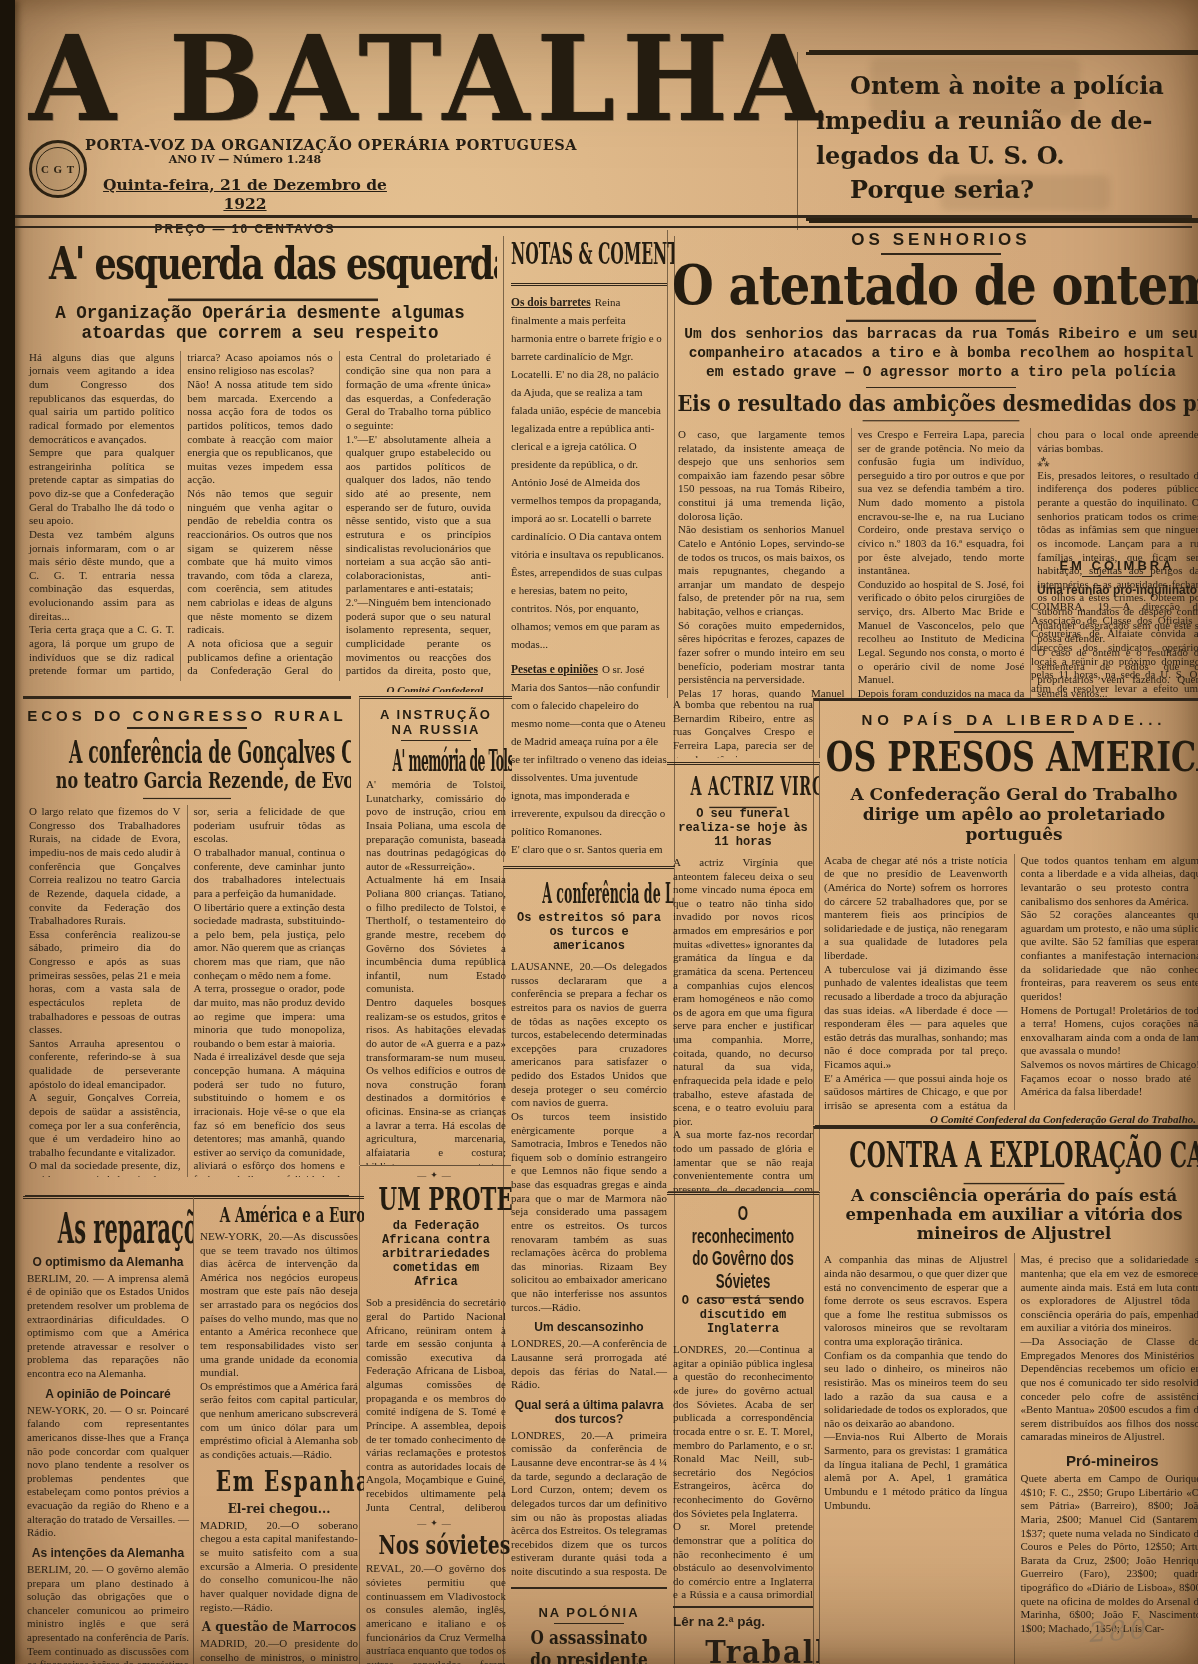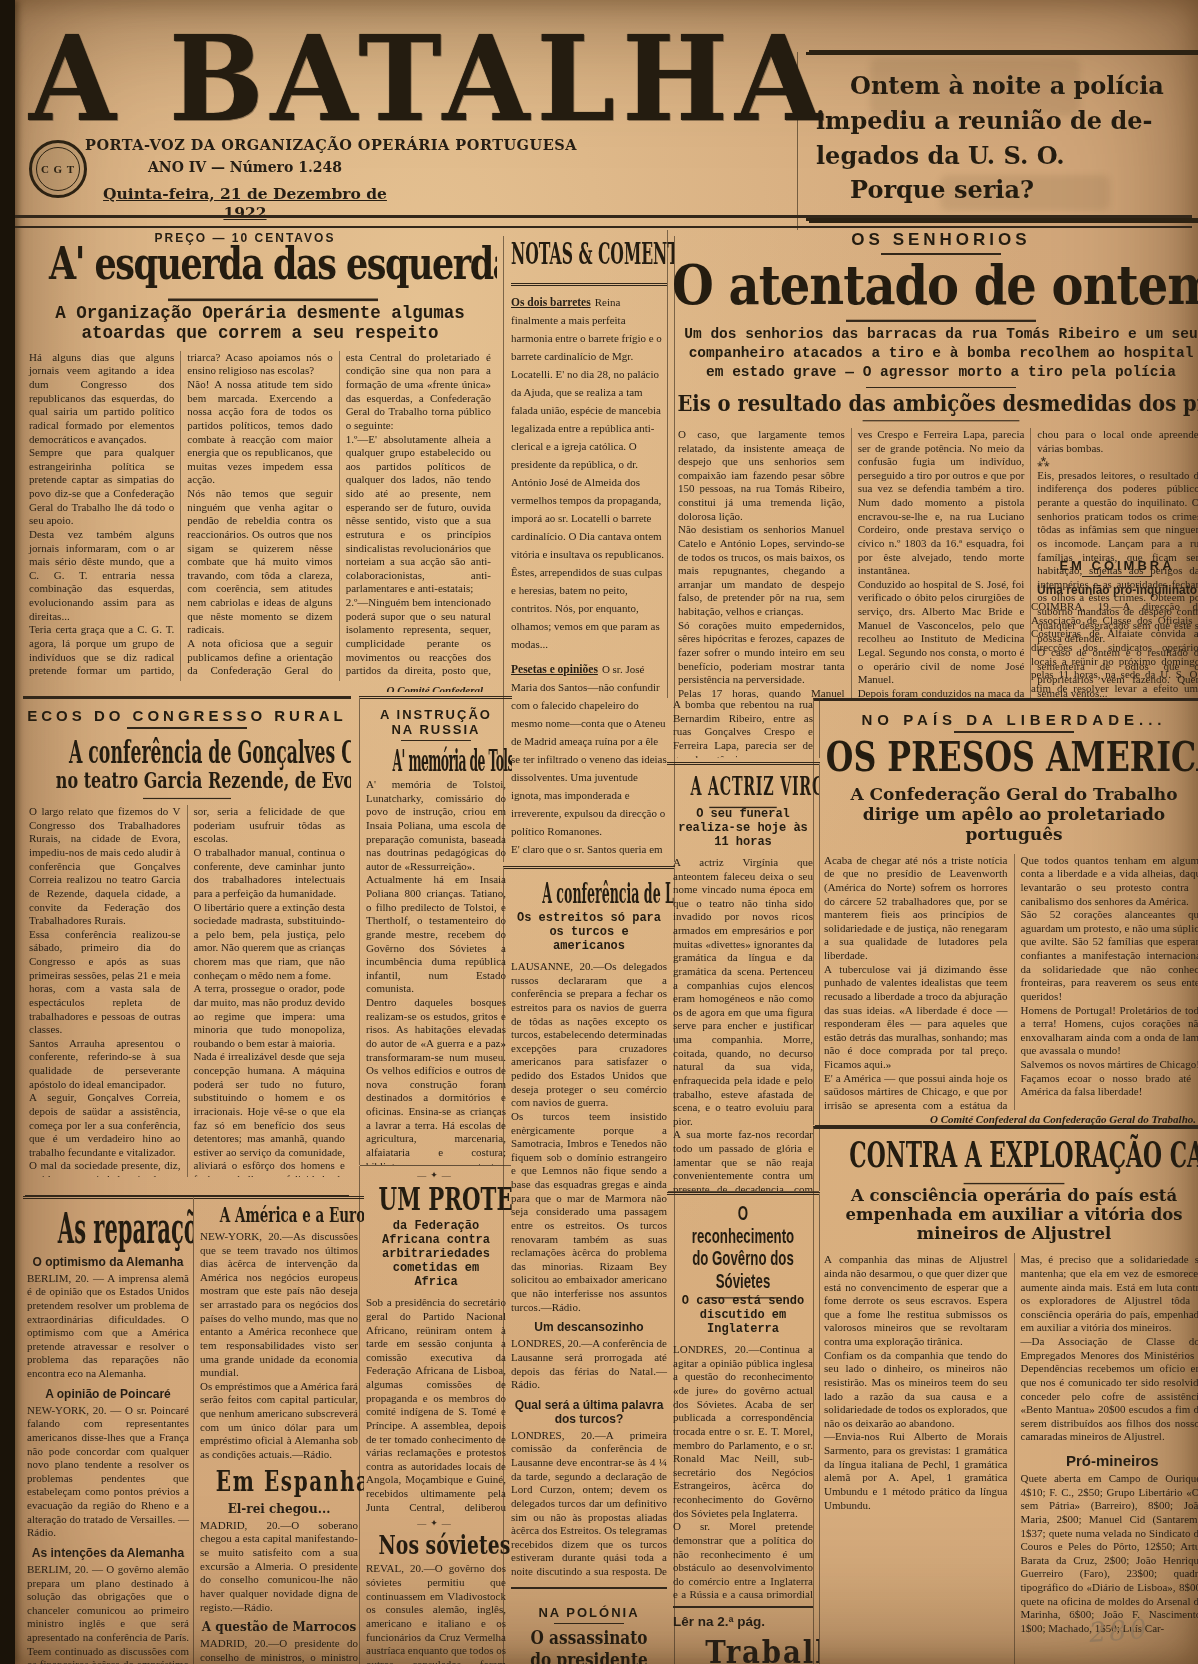--- a/index.html
+++ b/index.html
@@ -25,21 +25,21 @@
   .mast-info{display:flex;align-items:flex-start;margin-top:2px;}
   .mi-left{width:230px;font-size:9.5px;font-weight:bold;line-height:1.9;}
   .mi-left .big{font-family:"DejaVu Serif",serif;font-size:16px;letter-spacing:2px;line-height:1.1;}
   .seal{width:52px;height:52px;border-radius:50%;border:3px solid #2c2213;margin:4px 8px 0 0;flex:none;
     display:flex;align-items:center;justify-content:center;position:relative;background:rgba(44,34,19,.08);}
   .seal::after{content:"";position:absolute;inset:4px;border-radius:50%;border:1px solid #2c2213;}
   .seal span{font-size:11px;font-weight:bold;letter-spacing:1px;color:#2c2213;}
   .mi-center{width:300px;text-align:center;}
   .mi-center .tagline{font-family:"DejaVu Serif",serif;font-weight:bold;font-size:14.5px;white-space:nowrap;
     letter-spacing:.5px;margin-left:-10px;}
-  .mi-center .ano{font-family:"DejaVu Serif",serif;font-weight:bold;font-size:14px;margin-top:6px;}
+  .mi-center .ano{font-family:"DejaVu Serif",serif;font-weight:bold;font-size:11px;margin-top:0;}
   .mi-center .date{font-family:"DejaVu Serif",serif;font-weight:bold;font-size:15.5px;margin-top:9px;text-decoration:underline;}
   .mi-center .price{font-weight:bold;font-size:12px;letter-spacing:2px;margin-top:9px;font-family:"Liberation Sans",sans-serif;}
   .mi-right{flex:1;text-align:center;font-size:9.5px;font-weight:bold;line-height:2.1;padding-top:26px;}
   .alert{width:406px;flex:none;margin-top:18px;border-left:1px solid rgba(50,38,22,.6);padding:0 8px;}
   .alert-inner{border-top:3px solid #2c2213;border-bottom:3px solid #2c2213;box-shadow:0 5px 0 -3px #2c2213,0 -5px 0 -3px #2c2213;
     padding:14px 6px 10px 10px;}
   .alert-line{font-family:"DejaVu Serif",serif;font-weight:bold;font-size:24px;line-height:1.45;color:#241c10;}
   .alert-line.ind{padding-left:34px;}
   .mast-rule{position:absolute;left:0;right:6px;bottom:0;height:8px;
     border-top:3px solid #32271a;border-bottom:2px solid #32271a;}

